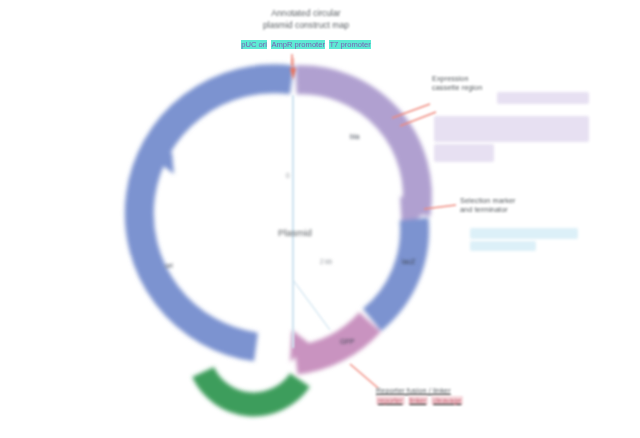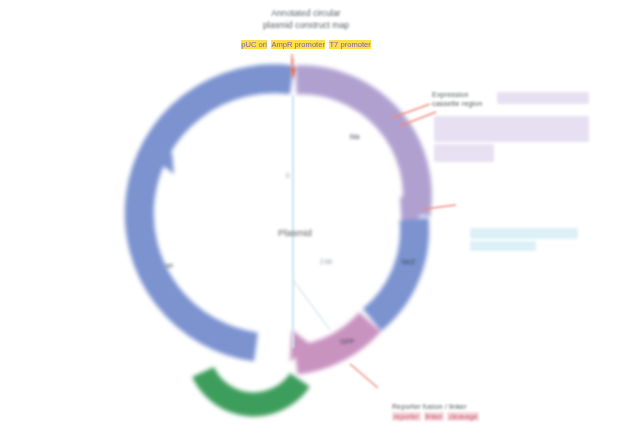--- a/index.html
+++ b/index.html
@@ -8,21 +8,21 @@
     width:640px;height:438px;
     background:#ffffff;
     font-family:"Liberation Sans",sans-serif;
     overflow:hidden;
     position:relative;
   }
   #stage{position:absolute;inset:0;width:640px;height:438px;}
   svg#map{position:absolute;left:0;top:0;width:640px;height:438px;}
 
   
-  .callout{position:absolute;margin-top:16px;}
+  .callout{position:absolute;}
   .callout .ctext{
     color:#555a5e;
     font-size:7.2px;
     line-height:9.4px;
     letter-spacing:.1px;
     white-space:pre-line;
     filter:blur(.9px);
   }
   .callout .band{
     margin-top:1px;
@@ -30,21 +30,21 @@
     gap:3px;
     flex-wrap:wrap;
     filter:blur(1.1px);
   }
   .callout .band span{
     font-size:7px;
     line-height:9px;
     padding:0 2px;
     border-radius:1px;
   }
-  .band.lav span{background:#fde047;color:#7b62b5;}
+  .band.lav span{background:#5eead4;color:#7b62b5;}
   .band.pink span{background:#f6d8dc;color:#c4576a;}
 
   .blk{
     position:absolute;
     border-radius:2px;
     filter:blur(1.6px);
   }
   .blk.lav{background:#e7e0f2;}
   .blk.cyan{background:#dcf0f8;}
 
@@ -161,24 +161,28 @@
   </div>
 
   <div class="callout" style="left:432px;top:74px;width:120px;">
     <div class="ctext">Expression
 cassette    region</div>
   </div>
   <div class="blk lav" style="left:497px;top:92px;width:92px;height:12px;"></div>
   <div class="blk lav" style="left:434px;top:116px;width:155px;height:26px;"></div>
   <div class="blk lav" style="left:434px;top:144px;width:60px;height:18px;"></div>
 
+  <div class="callout" style="left:460px;top:196px;width:140px;">
+    <div class="ctext">Selection marker
+and  terminator</div>
+  </div>
   <div class="blk cyan" style="left:470px;top:228px;width:108px;height:11px;"></div>
   <div class="blk cyan" style="left:470px;top:241px;width:66px;height:10px;"></div>
 
-  <div class="callout" style="left:392px;top:386px;width:246px;">
+  <div class="callout" style="left:376px;top:386px;width:246px;text-decoration:underline;">
     <div class="ctext">Reporter fusion  /  linker</div>
     <div class="band pink">
       <span>reporter</span>
       <span>linker</span>
       <span>cleavage</span>
     </div>
   </div>
 
   <div id="center-label">Plasmid</div>
 

